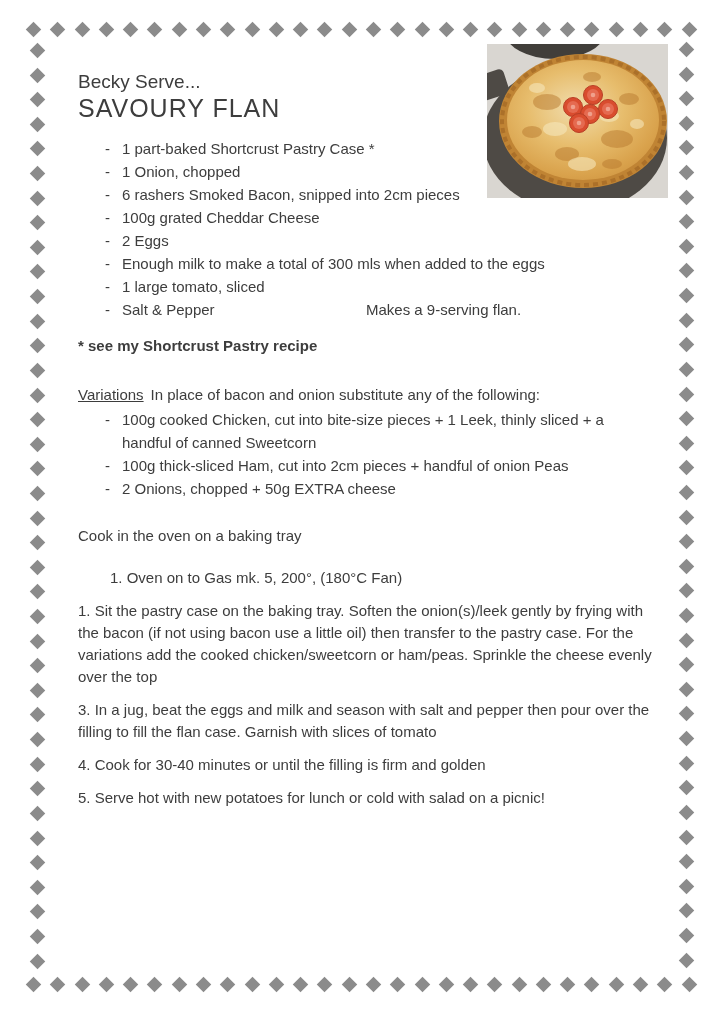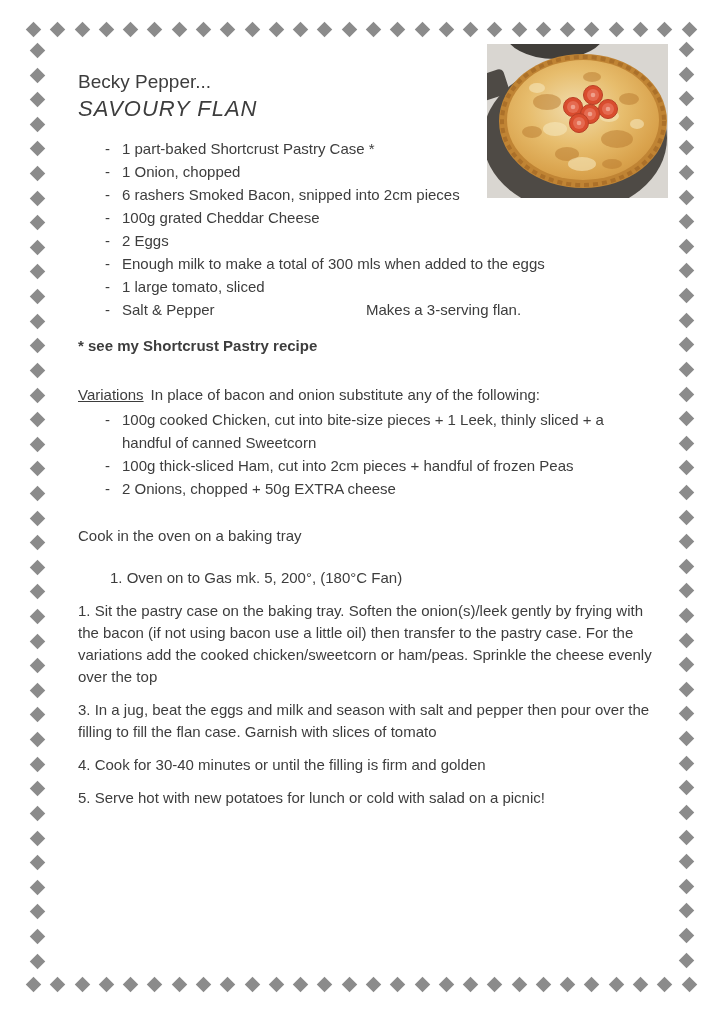--- a/index.html
+++ b/index.html
@@ -16,21 +16,21 @@
   .border-right{left:678px;top:44px;height:922px;}
   .dia{width:11px;height:11px;background:#8b8b8b;transform:rotate(45deg);flex:0 0 auto;}
 
   
   .photo{position:absolute;left:487px;top:44px;width:181px;height:154px;overflow:hidden;}
   .photo svg{display:block;}
 
   
   .content{position:absolute;left:78px;top:70px;width:586px;font-size:15px;line-height:23px;}
   .brand{font-size:19px;font-weight:normal;margin:0;}
-  .title{font-size:22px;font-weight:normal;letter-spacing:1px;margin:4px 0 17px;font-style:italic;}
+  .title{font-size:25px;font-weight:normal;letter-spacing:1px;margin:4px 0 17px;}
   ul{list-style:none;margin:0;padding:0;}
   .ing{margin-top:14px;max-width:586px;}
   li{display:flex;position:relative;}
   .dash{width:17px;margin-left:27px;flex:0 0 auto;}
   .li-text{display:block;}
   .var-list .li-text{max-width:520px;}
   .serving-note{position:absolute;left:288px;top:0;white-space:nowrap;}
   .footnote{margin:13px 0 0;font-weight:bold;}
   .variations-intro{margin:26px 0 2px;}
   .var-heading{text-decoration:underline;margin-right:7px;}
@@ -243,21 +243,21 @@
       <g>
           <circle cx="92" cy="79" r="9.5" fill="#d94c2e"></circle>
           <circle cx="92" cy="79" r="6" fill="#e56a50" stroke="none"></circle>
           <circle cx="92" cy="79" r="2.3" fill="#f0a08c" stroke="none"></circle>
         </g>
     </g>
   </svg>
 </div>
 
 <div class="content">
-  <h2 class="brand">Becky Pepper...</h2>
+  <h2 class="brand">Becky Serve...</h2>
   <h1 class="title">SAVOURY FLAN</h1>
 
   <ul class="ing">
     <li>
         <span class="dash">-</span>
         <span class="li-text">1 part-baked Shortcrust Pastry Case *</span>
       </li>
     <li>
         <span class="dash">-</span>
         <span class="li-text">1 Onion, chopped</span>
@@ -278,38 +278,38 @@
         <span class="dash">-</span>
         <span class="li-text">Enough milk to make a total of 300 mls when added to the eggs</span>
       </li>
     <li>
         <span class="dash">-</span>
         <span class="li-text">1 large tomato, sliced</span>
       </li>
     <li>
         <span class="dash">-</span>
         <span class="li-text">Salt &amp; Pepper</span>
-        <span class="serving-note">Makes a 3-serving flan.</span>
+        <span class="serving-note">Makes a 9-serving flan.</span>
       </li>
   </ul>
 
   <p class="footnote">* see my Shortcrust Pastry recipe</p>
 
   <p class="variations-intro">
     <span class="var-heading">Variations</span><span>In place of bacon and onion substitute any of the following:</span>
   </p>
 
   <ul class="var-list">
     <li>
         <span class="dash">-</span>
         <span class="li-text">100g cooked Chicken, cut into bite-size pieces + 1 Leek, thinly sliced + a handful of canned Sweetcorn</span>
       </li>
     <li>
         <span class="dash">-</span>
-        <span class="li-text">100g thick-sliced Ham, cut into 2cm pieces + handful of frozen Peas</span>
+        <span class="li-text">100g thick-sliced Ham, cut into 2cm pieces + handful of onion Peas</span>
       </li>
     <li>
         <span class="dash">-</span>
         <span class="li-text">2 Onions, chopped + 50g EXTRA cheese</span>
       </li>
   </ul>
 
   <p class="method-intro">Cook in the oven on a baking tray</p>
 
   <p class="step step1">1. Oven on to Gas mk. 5, 200°, (180°C Fan)</p>

